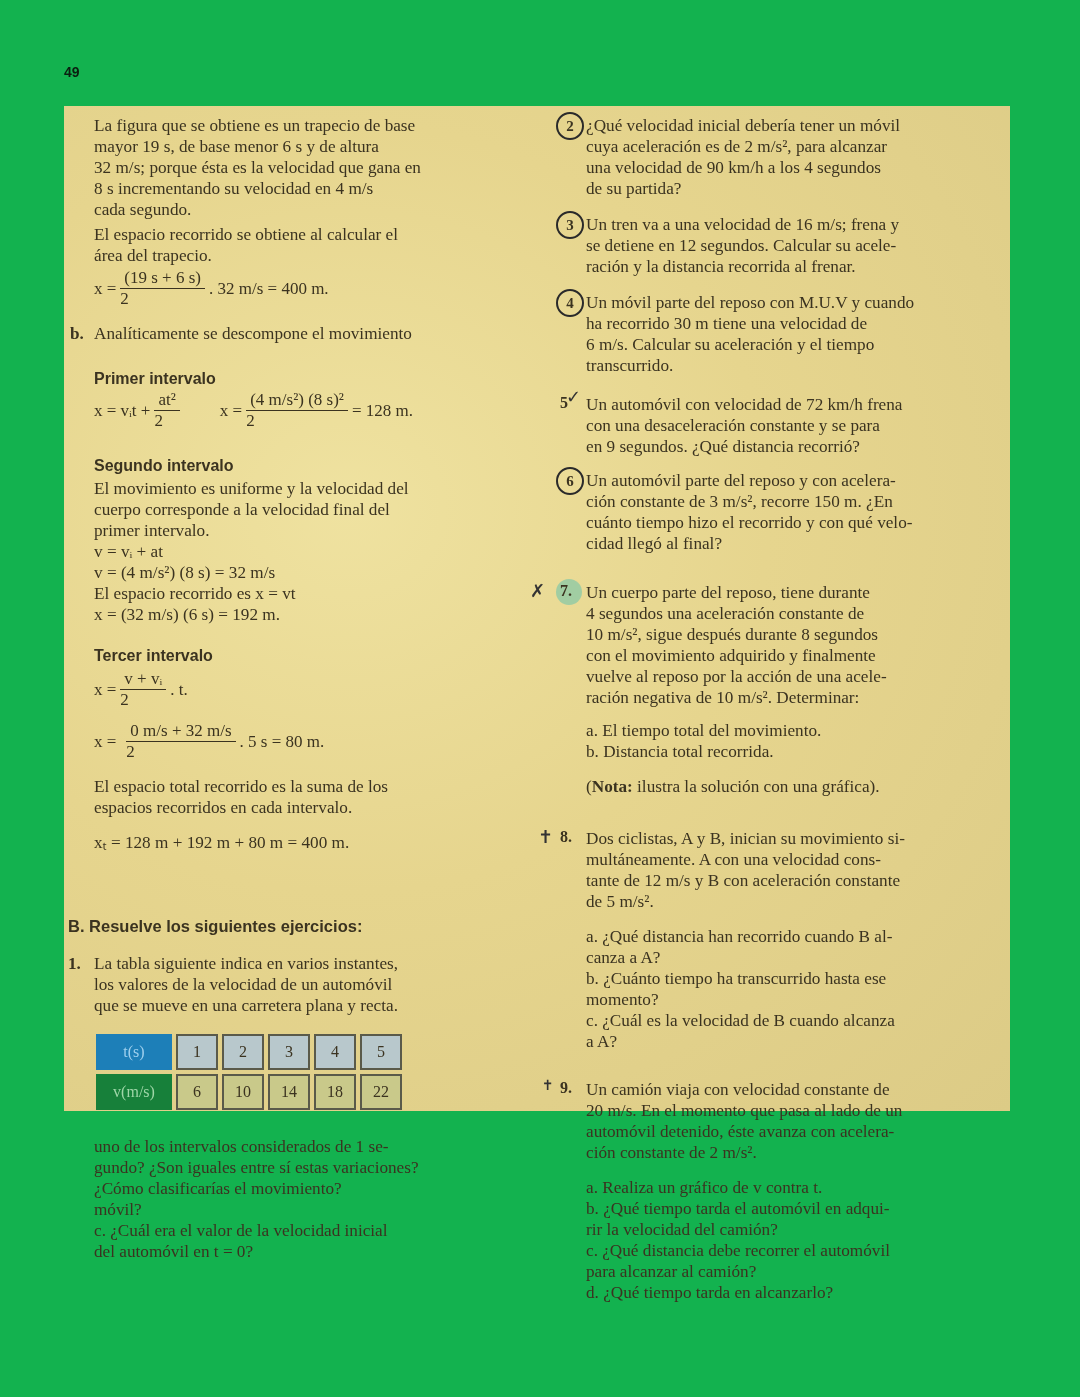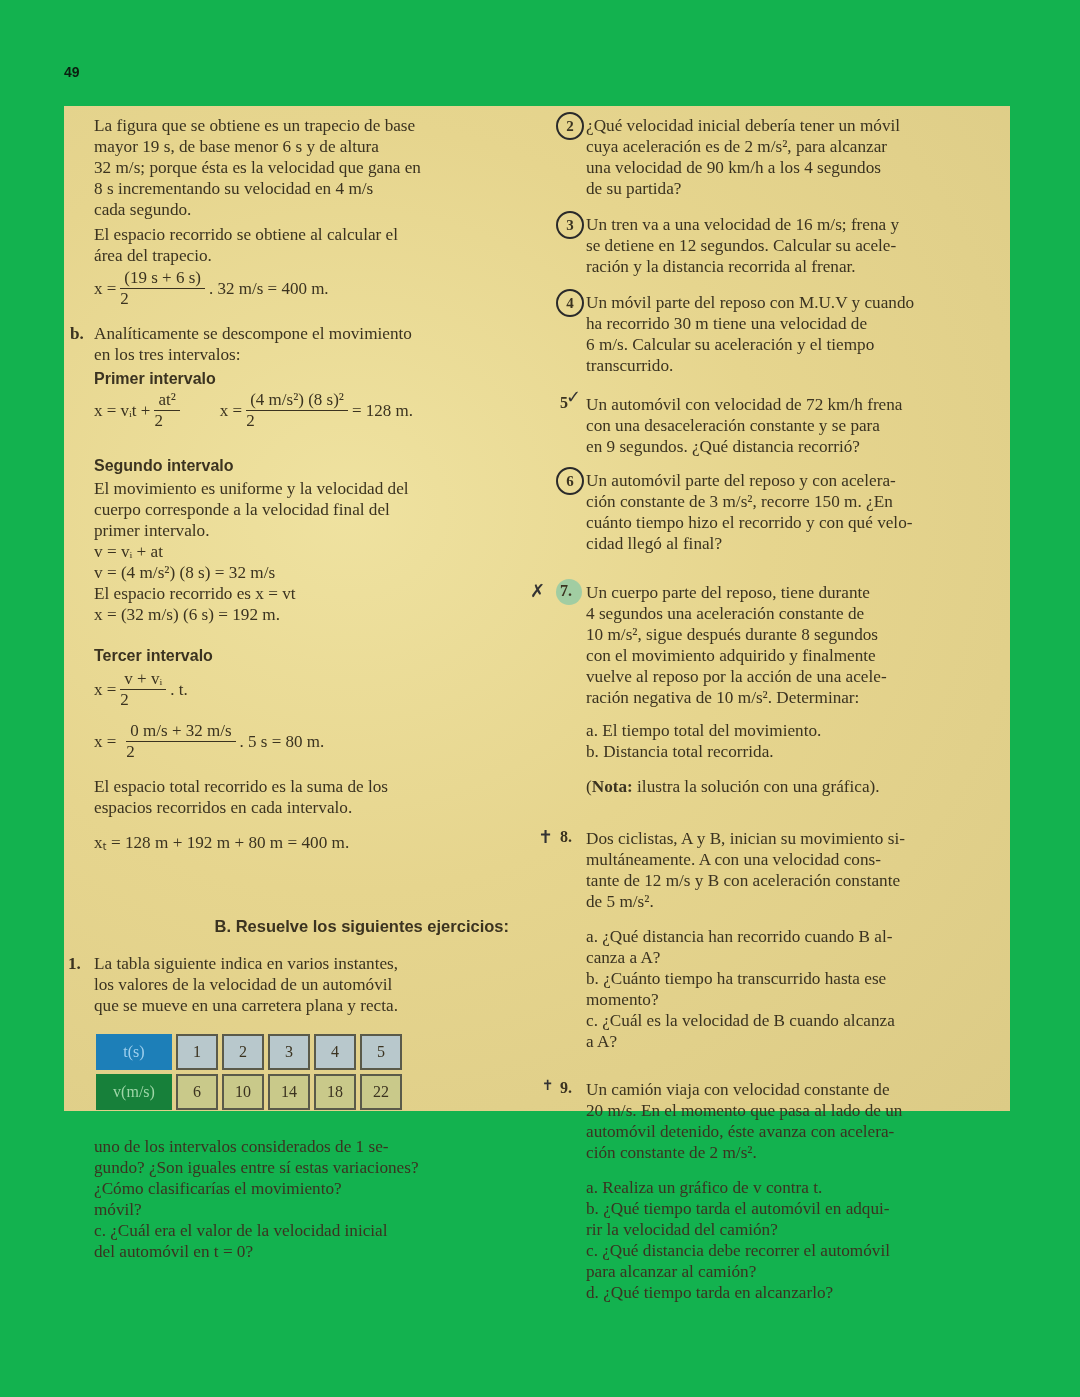--- a/index.html
+++ b/index.html
@@ -80,21 +80,20 @@
       <span>x =</span>
       <span class="frac">
         <span class="num">(19 s + 6 s)</span>
         <span class="den">2</span>
       </span>
       <span>. 32 m/s = 400 m.</span>
     </div>
 
     <div class="block" style="top:217px; left:-24px;">
       <p><span class="bold" style="display:inline-block;width:24px;">b.</span><span>Analíticamente se descompone el movimiento</span></p>
-      <p style="margin-left:24px;">en los tres intervalos:</p>
     </div>
 
     <div class="block sub-h" style="top:264px;">Primer intervalo</div>
 
     <div class="block eq" style="top:284px;">
       <span>x = vᵢt +</span>
       <span class="frac">
         <span class="num">at²</span>
         <span class="den">2</span>
       </span>
@@ -137,21 +136,21 @@
     </div>
 
     <div class="block" style="top:670px;">
       <p>El espacio total recorrido es la suma de los</p>
       <p>espacios recorridos en cada intervalo.</p>
     </div>
     <div class="block" style="top:726px;">
       <p>xₜ = 128 m + 192 m + 80 m = 400 m.</p>
     </div>
 
-    <div class="block sub-h" style="top:811px; left:-26px; font-size:16.5px;text-align:right;">
+    <div class="block sub-h" style="top:811px; left:-26px; font-size:16.5px;">
       <span>B.</span>
       <span>Resuelve los siguientes ejercicios:</span>
     </div>
 
     <div class="block" style="top:847px; left:-26px;">
       <p><span class="bold" style="display:inline-block;width:26px;">1.</span><span>La tabla siguiente indica en varios instantes,</span></p>
       <p style="margin-left:26px;">los valores de la velocidad de un automóvil</p>
       <p style="margin-left:26px;">que se mueve en una carretera plana y recta.</p>
     </div>
 

